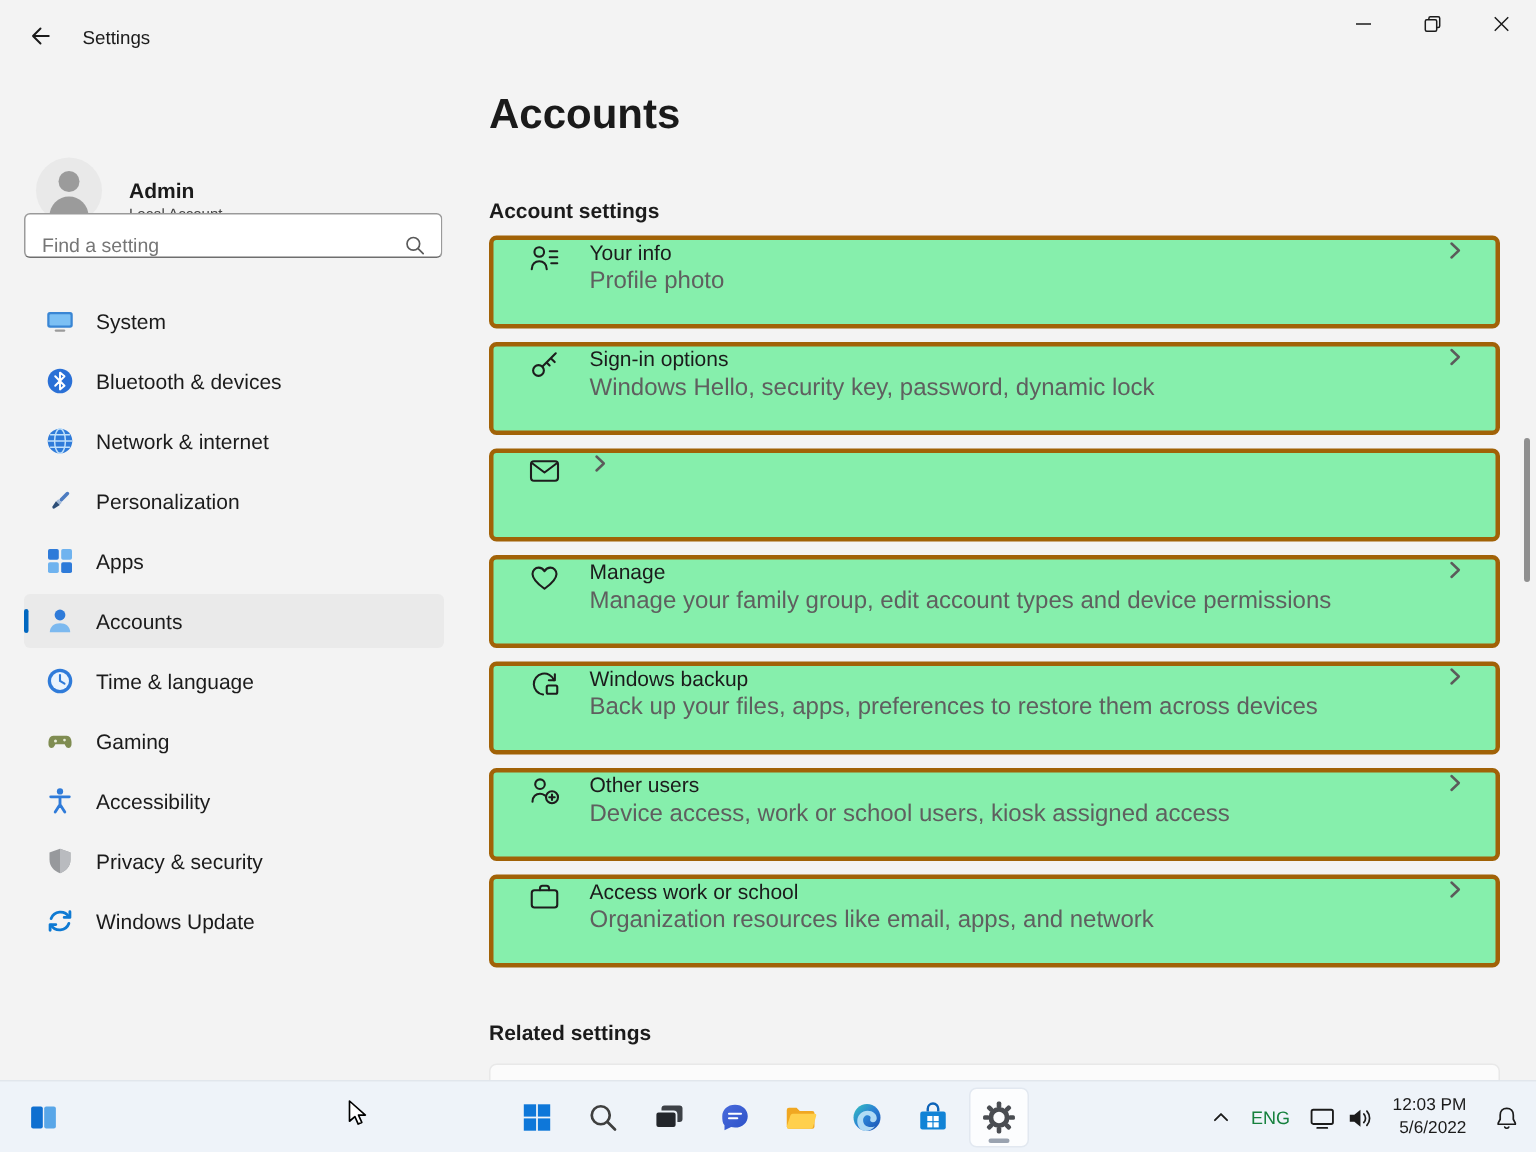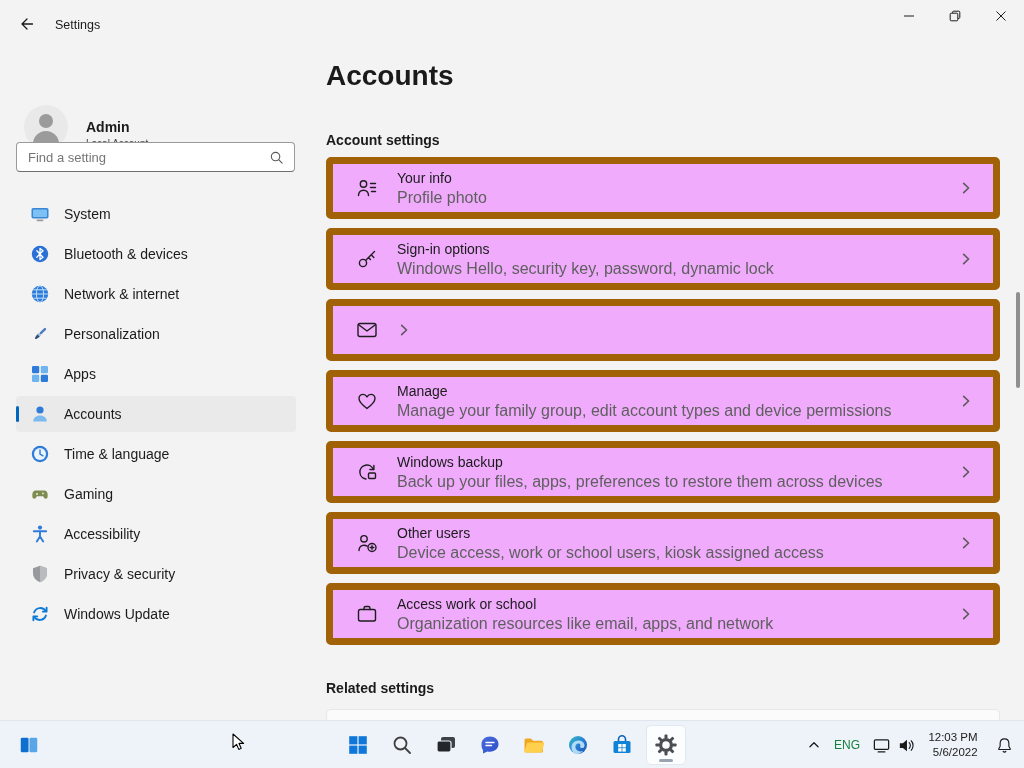--- a/index.html
+++ b/index.html
@@ -22,43 +22,43 @@
   .sidebar { position:absolute; left:0; top:48px; width:316px; bottom:48px; }
   .profile { position:absolute; left:24px; top:14px; display:flex; align-items:flex-end; gap:18px;margin-top:43px; }
   .avatar { width:44px; height:44px; border-radius:50%; background:#e9e9e9; position:relative; overflow:hidden; }
   .avatar::before { content:''; position:absolute; left:15px; top:9px; width:14px; height:14px; border-radius:50%; background:#9b9b9b; }
   .avatar::after  { content:''; position:absolute; left:9px; top:26px; width:26px; height:18px; border-radius:13px 13px 0 0; background:#9b9b9b; }
   .profile-name { font-size:14px; font-weight:700; color:#1b1b1b; }
   .profile-type { font-size:10px; color:#454545; margin-top:3px; }
 
   .search-box { position:absolute; left:16px; top:94px; width:279px; height:30px;
     background:#ffffff; border:1px solid #9a9a9a; border-bottom-color:#6e6e6e;
-    border-radius:4px; display:flex; align-items:center; }
+    border-radius:4px; display:flex; align-items:flex-end; }
   .search-box input { flex:1; border:none; outline:none; background:transparent;
     font-family:inherit; font-size:13px; color:#1b1b1b; padding:0 6px 0 11px; }
   .search-box input::placeholder { color:#767676; }
   .search-glyph { margin-right:10px; display:flex; }
 
   .nav { position:absolute; left:16px; top:148px; width:280px; list-style:none; }
   .nav-item { position:relative; height:36px; margin-bottom:4px; display:flex; align-items:center;
     gap:14px; padding-left:14px; border-radius:4px; font-size:14px; color:#1b1b1b; cursor:default; }
   .nav-item.selected { background:#eaeaea; }
   .nav-item.selected::before { content:''; position:absolute; left:0; top:10px; width:3px; height:16px;
     border-radius:2px; background:#0067c0; }
   .nav-icon { width:20px; height:20px; flex:0 0 20px; display:flex; }
 
   
   .main { position:absolute; left:326px; top:48px; width:676px; bottom:48px; overflow:hidden; }
   .page-title { position:absolute; left:0; top:12px; font-size:28px; font-weight:600; color:#1a1a1a; }
   .section-label { position:absolute; left:0; font-size:14px; font-weight:600; color:#1b1b1b; }
   .section-account { top:84px; }
   .section-related { top:632px; }
   .cards { position:absolute; left:0; top:109px; width:674px; }
-  .card { height:62px; margin-bottom:9px; background:#f0abfc; border:7px solid #a16207;
-    border-radius:5px; display:flex; align-items:center; padding:0 20px 0 22px; }
+  .card { height:62px; margin-bottom:9px; background:#86efac; border:3px solid #a16207;
+    border-radius:5px; display:flex; padding:0 20px 0 22px; }
   .card-icon { width:24px; height:24px; margin-right:18px; display:flex; flex:0 0 24px; }
   .card-icon svg { stroke:#1d1d1d; }
   .card-text { flex:1; min-width:0; }
   .card-title { font-size:14px; color:#1b1b1b; }
   .card-sub { font-size:16px; color:#5f5f5f; margin-top:3px; }
   .chev { width:14px; height:14px; display:flex; }
   .partial-card { position:absolute; left:0; top:661px; width:674px; height:30px;
     background:#fbfbfb; border:1px solid #e8e8e8; border-radius:5px; }
 
   .scroll-thumb { position:absolute; right:4px; top:292px; width:4px; height:96px;

